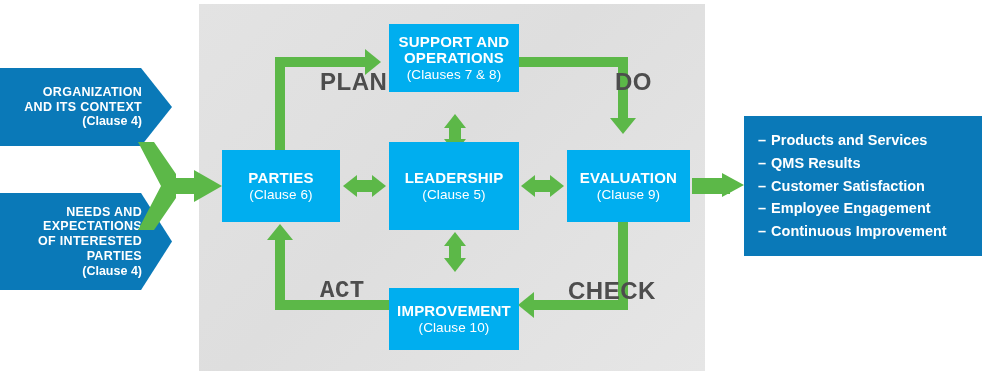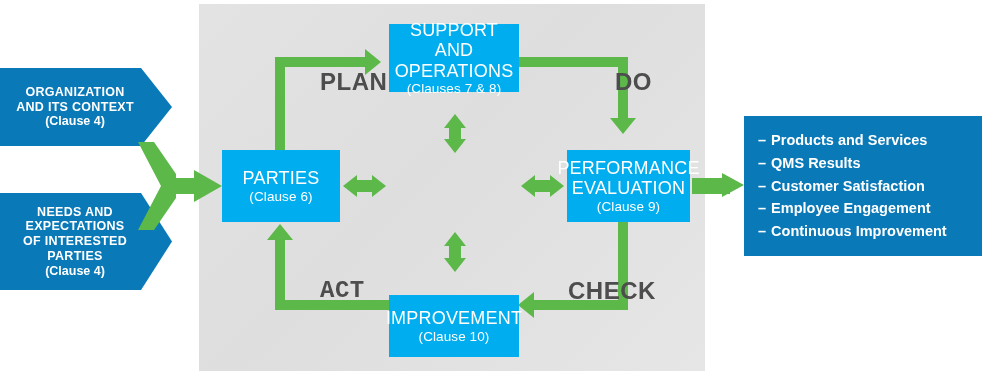--- a/index.html
+++ b/index.html
@@ -38,38 +38,38 @@
     display: flex;
     flex-direction: column;
     align-items: center;
     justify-content: center;
     text-align: center;
     line-height: 1.12;
     box-sizing: border-box;
     padding: 2px 4px;
   }
   .pbox .ttl {
-    font-size: 18px;
-    font-weight: 400;
+    font-size: 15px;
+    font-weight: 700;
     letter-spacing: 0.2px;
   }
   .pbox .sub {
     font-size: 13.5px;
     font-weight: 400;
     letter-spacing: 0.1px;
   }
 
   
   .chev {
     position: absolute;
     background: #0A79B8;
     color: #ffffff;
     display: flex;
     flex-direction: column;
-    align-items: center;
+    align-items: flex-end;
     justify-content: center;
     text-align: center;
     box-sizing: border-box;
     padding: 4px 30px 4px 8px;
     clip-path: polygon(0 0, 82% 0, 100% 50%, 82% 100%, 0 100%);
     line-height: 1.18;
   }
   .chev .ttl {
     font-size: 12.5px;
     font-weight: 700;
@@ -206,28 +206,31 @@
     <span class="ttl">SUPPORT AND</span>
     <span class="ttl">OPERATIONS</span>
     <span class="sub">(Clauses 7 &amp; 8)</span>
   </div>
 
   <div class="pbox" style="left:222px; top:150px; width:118px; height:72px;">
     <span class="ttl">PARTIES</span>
     <span class="sub">(Clause 6)</span>
   </div>
 
+  <div class="pbox" style="left:389px; top:142px; width:130px; height:88px;">
+    <span class="ttl">LEADERSHIP</span>
+    <span class="sub">(Clause 5)</span>
+  </div>
 
   <div class="pbox" style="left:567px; top:150px; width:123px; height:72px;">
-    <span class="ttl">PERFORMANCE</span>
     <span class="ttl">EVALUATION</span>
     <span class="sub">(Clause 9)</span>
   </div>
 
-  <div class="pbox" style="left:389px; top:295px; width:130px; height:62px;">
+  <div class="pbox" style="left:389px; top:288px; width:130px; height:62px;">
     <span class="ttl">IMPROVEMENT</span>
     <span class="sub">(Clause 10)</span>
   </div>
 
   <div class="results">
     <div class="ritem">
       <span class="dash">–</span><span>Products and Services</span>
     </div>
     <div class="ritem">
       <span class="dash">–</span><span>QMS Results</span>

